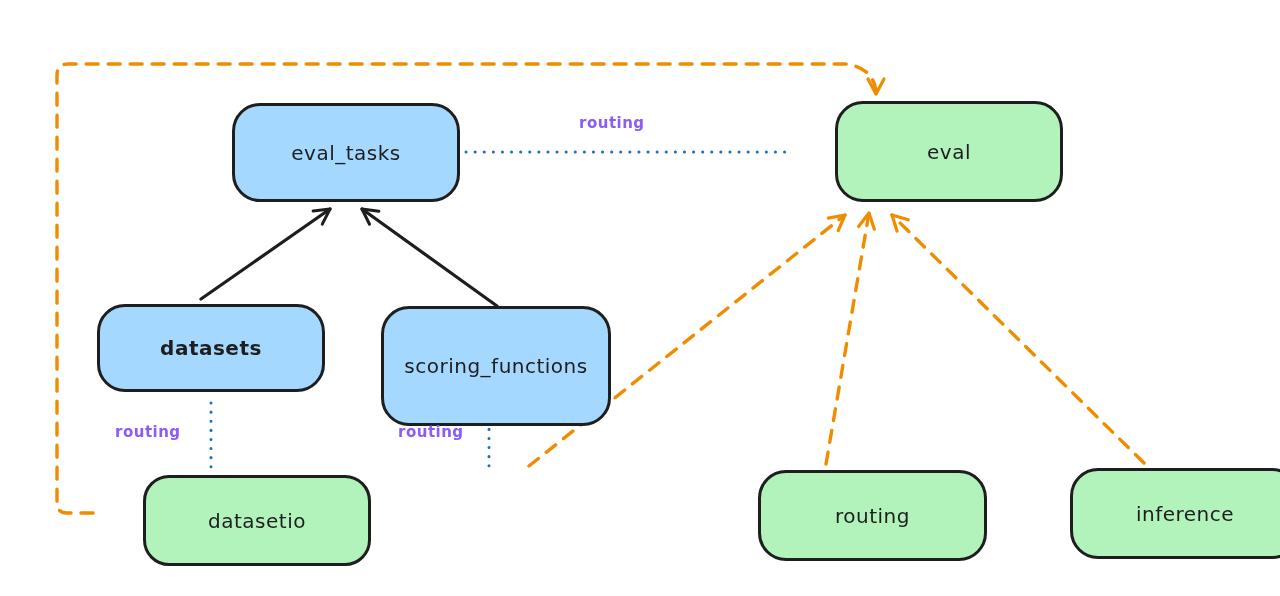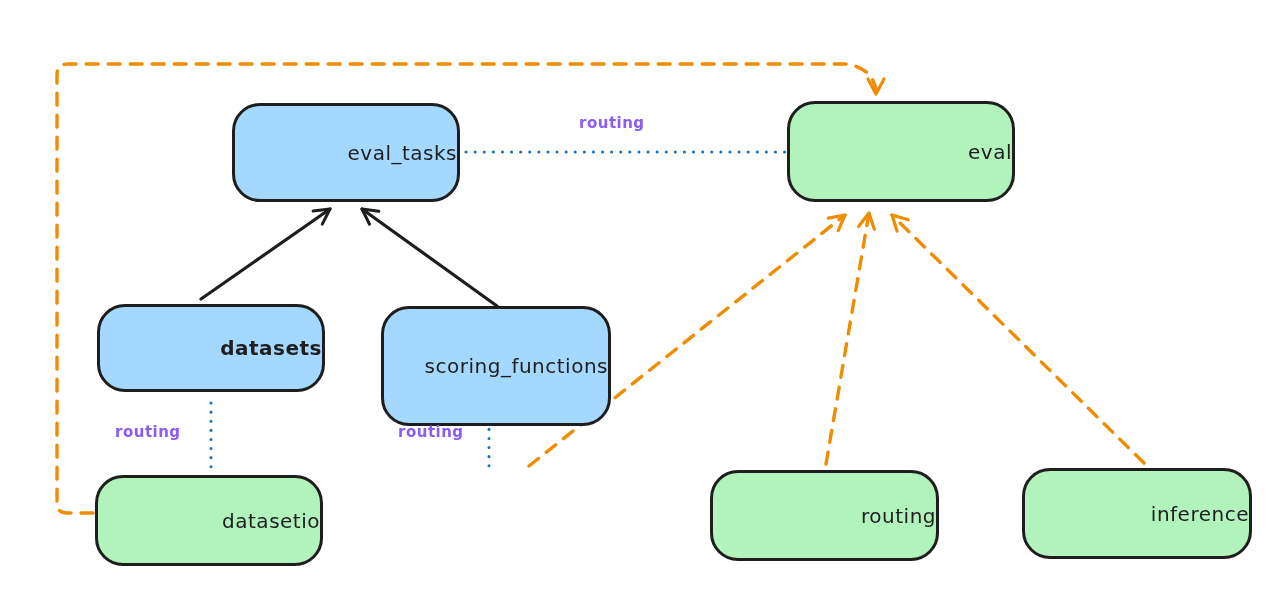--- a/index.html
+++ b/index.html
@@ -3,35 +3,35 @@
 <meta charset="utf-8">
 <style>
   html,body{margin:0;padding:0;background:#ffffff;}
   .canvas{
     position:relative;width:1280px;height:596px;background:#ffffff;
     font-family:"DejaVu Sans",sans-serif;overflow:hidden;
   }
   .edges-layer{position:absolute;left:0;top:0;width:1280px;height:596px;}
   .node{
     position:absolute;border:3px solid #1e1e1e;border-radius:28px;
-    display:flex;align-items:center;justify-content:flex-end;
+    display:flex;align-items:center;justify-content:center;
     font-size:20px;color:#1e1e1e;letter-spacing:0.5px;box-sizing:border-box;
   }
   .node.blue{background:#a5d8ff;}
-  .node.green{background:#b2f2bb;}
+  .node.green{background:#b2f2bb;margin-left:48px;}
   .routing-label{
     position:absolute;color:#8b5cf6;font-weight:bold;font-size:15px;
     letter-spacing:0.5px;white-space:nowrap;
   }
   
   #n-eval-tasks{left:232px;top:103px;width:228px;height:99px;}
   #n-eval{left:787px;top:101px;width:228px;height:101px;}
   #n-datasets{left:97px;top:304px;width:228px;height:88px;font-weight:bold;}
   #n-scoring-functions{left:381px;top:306px;width:230px;height:120px;}
-  #n-datasetio{left:95px;top:475px;width:228px;height:91px;}
+  #n-datasetio{left:95px;top:475px;width:228px;height:91px;border-radius:26px;}
   #n-scoring{left:386px;top:471px;width:230px;height:93px;}
   #n-agents{left:710px;top:470px;width:229px;height:91px;}
   #n-inference{left:1022px;top:468px;width:230px;height:91px;}
   
   #r-top{left:579px;top:114px;}
   #r-left{left:115px;top:423px;}
   #r-mid{left:398px;top:423px;}
 </style>
 </head>
 <body>

